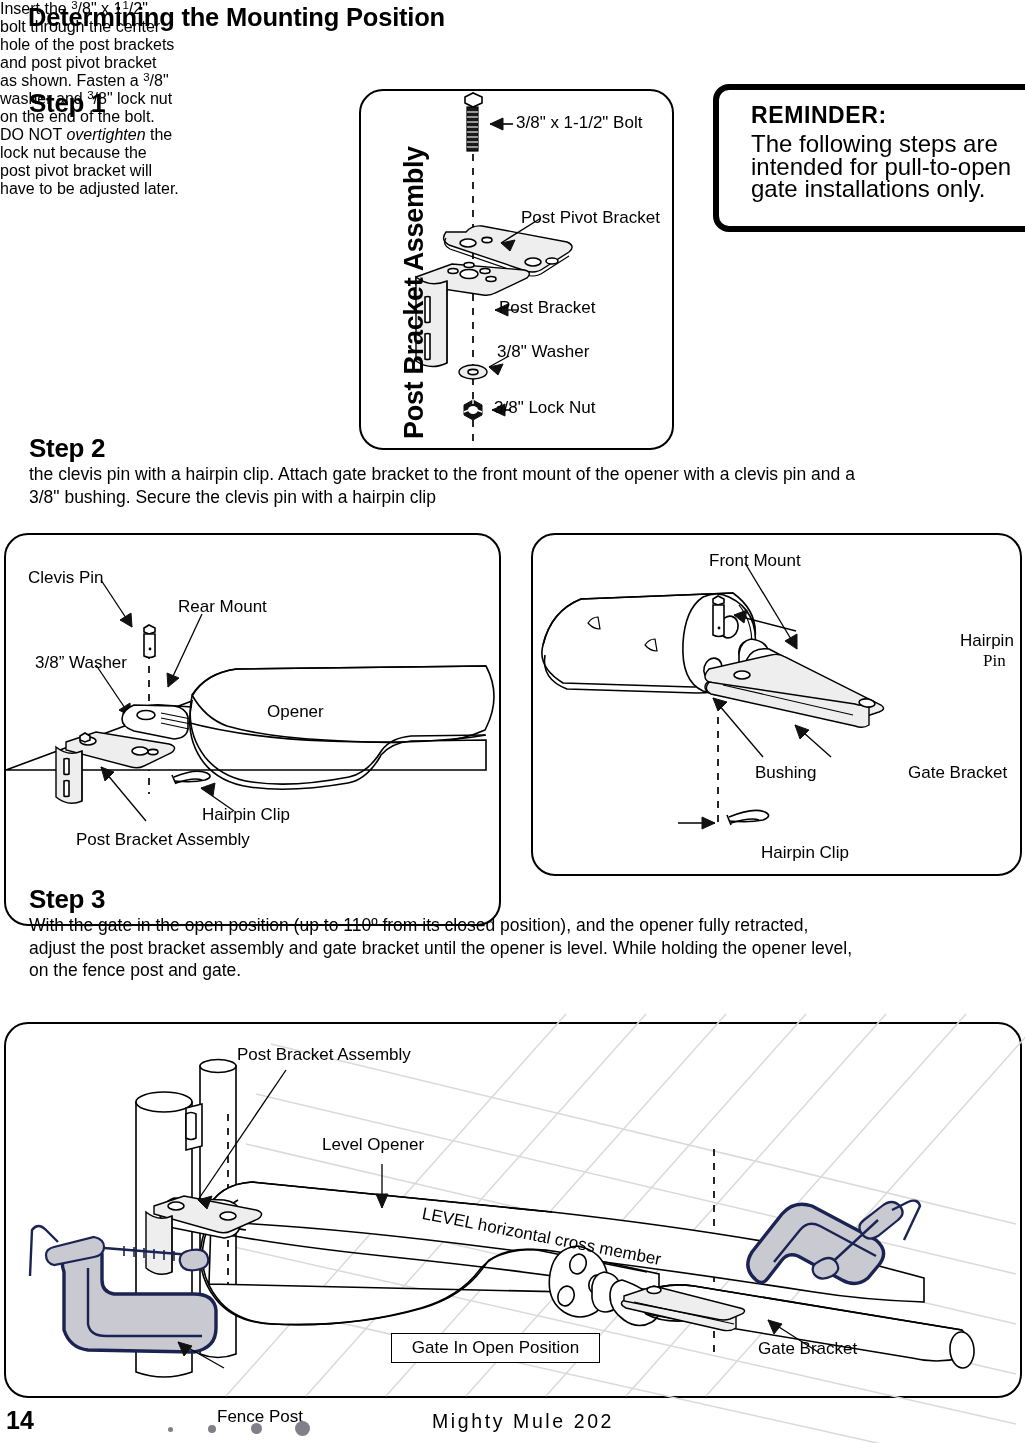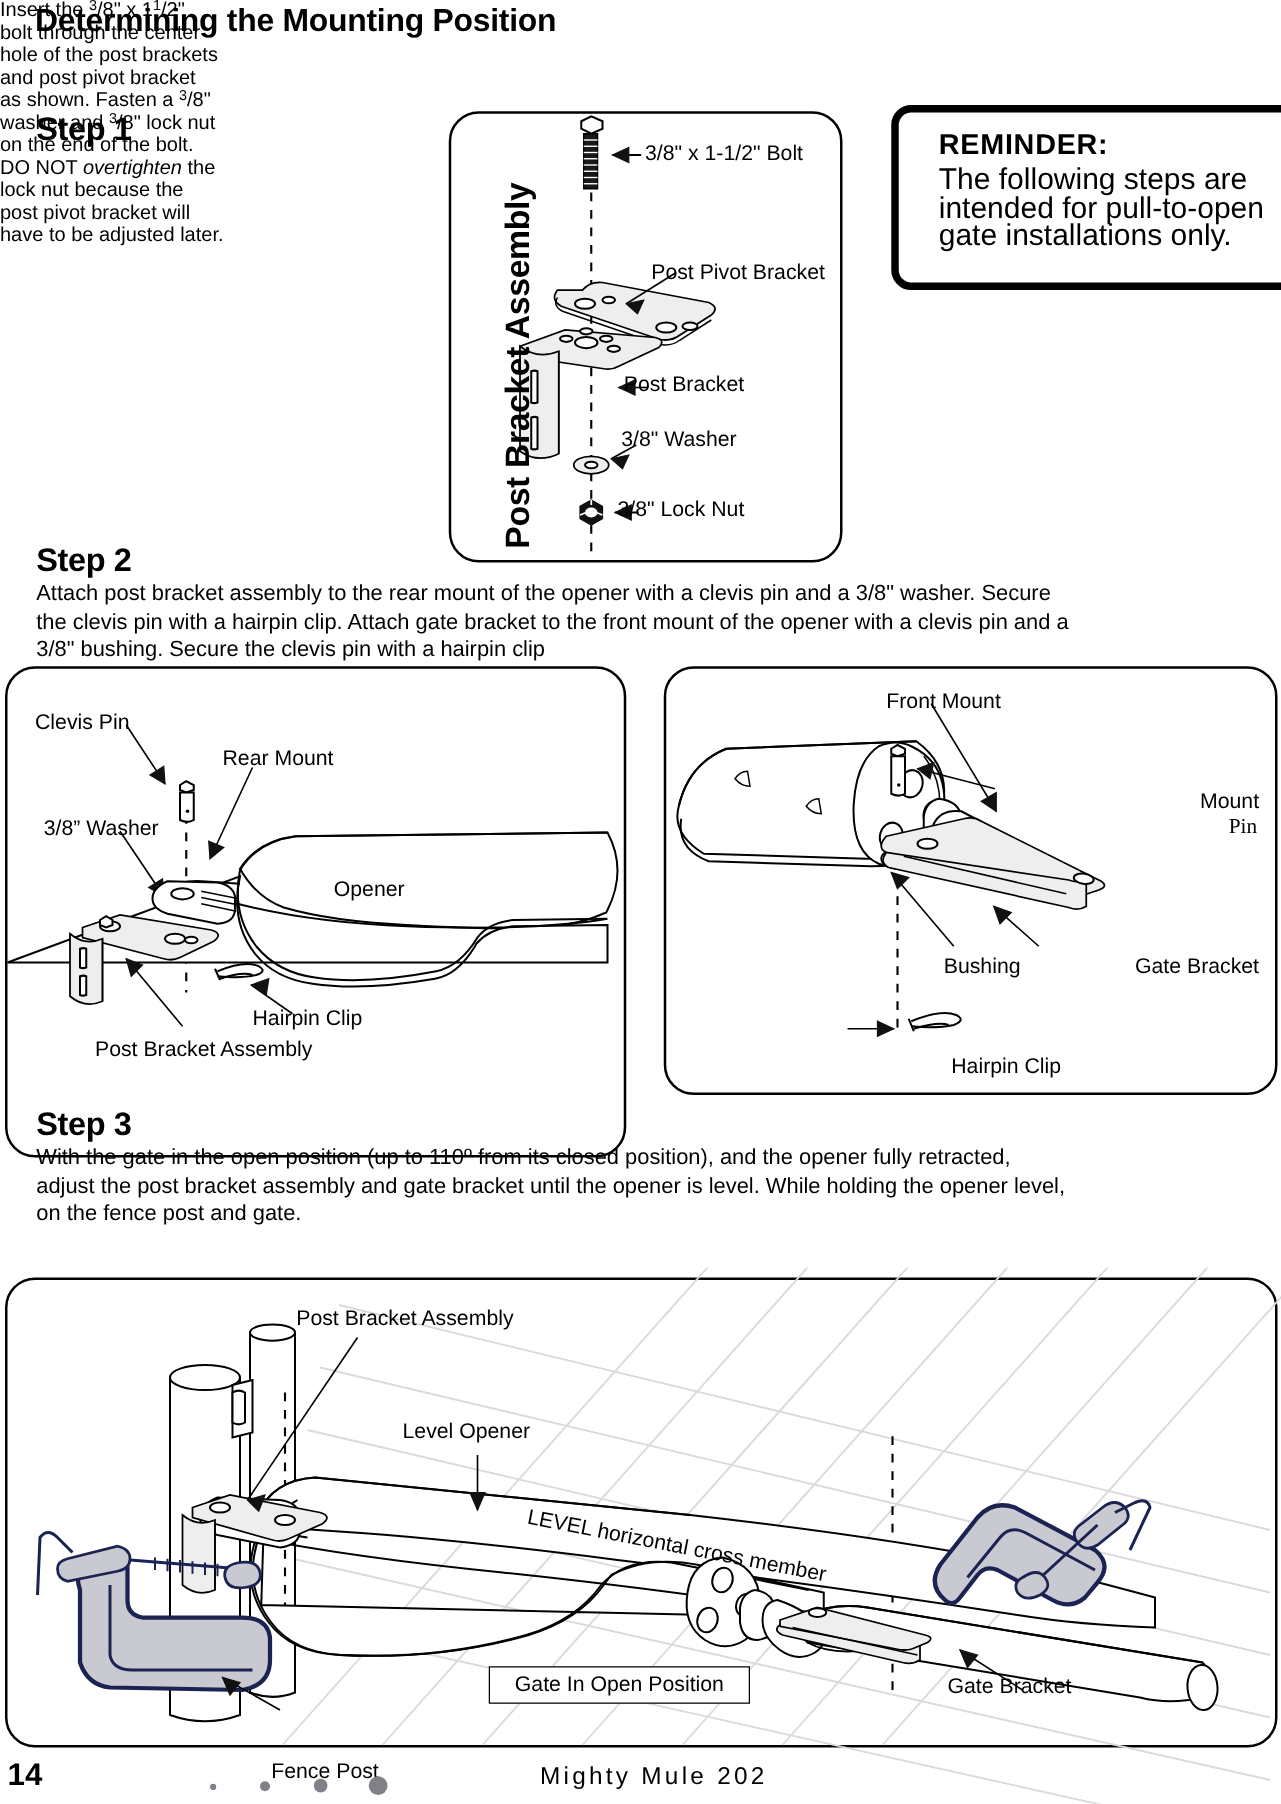--- a/index.html
+++ b/index.html
@@ -217,21 +217,20 @@
       <div class="reminder-text">
         <div>The following steps are</div>
         <div>intended for pull-to-open</div>
         <div>gate installations only.</div>
       </div>
     </div>
   </div>
 
   <div class="step-head" style="left:29px; top:433px;">Step 2</div>
   <div class="step-body" style="left:29px; top:463px; width:980px;">
-    <div>Attach post bracket assembly to the rear mount of the opener with a clevis pin and a 3/8" washer. Secure</div>
     <div>the clevis pin with a hairpin clip. Attach gate bracket to the front mount of the opener with a clevis pin and a</div>
     <div>3/8" bushing. Secure the clevis pin with a hairpin clip</div>
   </div>
 
   <div class="panel" style="left:4px; top:533px; width:497px; height:393px;">
     <svg width="493" height="339" viewBox="0 0 493 339">
       <path class="dash" d="M143 103 L143 259"></path>
 
       <g>
         <path class="fill-w" d="M138 93 l5 -3 l6 3 l0 4 l-6 2 l-5 -2 z"></path>
@@ -371,21 +370,21 @@
         <path class="ln0" d="M198 288 q20 -6 28 -3" stroke-width="2.2"></path>
         <path class="ln0" d="M194 280 l4 10" stroke-width="2.2"></path>
       </g>
       <g>
         <path class="lead" d="M145 288 L182 288" stroke-width="1.6"></path>
         <path class="fill-k" d="M182 288 l-13 -6 l0 12 z"></path>
       </g>
     </svg>
 
     <div class="lab" style="left:176px; top:16px;">Front Mount</div>
-    <div class="lab" style="left:427px; top:96px;">Mount</div>
+    <div class="lab" style="left:427px; top:96px;">Hairpin</div>
     <div class="lab" style="left:450px; top:116px;font-family:Liberation Serif, serif;">Pin</div>
     <div class="lab" style="left:222px; top:228px;">Bushing</div>
     <div class="lab" style="left:375px; top:228px;">Gate Bracket</div>
     <div class="lab" style="left:228px; top:308px;">Hairpin Clip</div>
   </div>
 
   <div class="step-head" style="left:29px; top:884px;">Step 3</div>
   <div class="step-body" style="left:29px; top:914px; width:985px;">
     <div>With the gate in the open position (up to 110º from its closed position), and the opener fully retracted,</div>
     <div>adjust the post bracket assembly and gate bracket until the opener is level.  While holding the opener level,</div>

